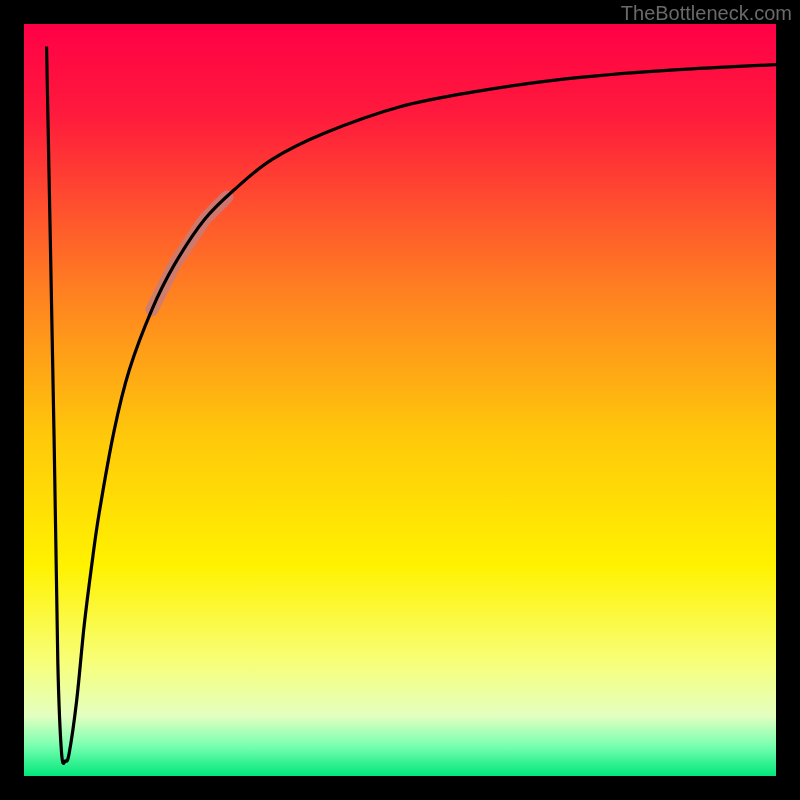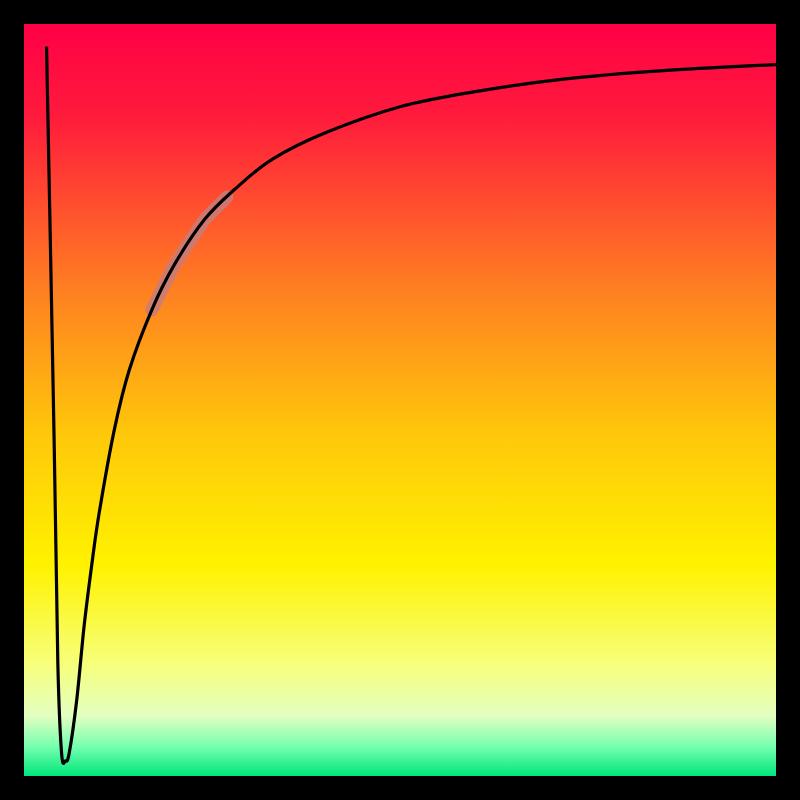--- a/index.html
+++ b/index.html
@@ -30,20 +30,21 @@
   svg {
     position: absolute;
     top: 0;
     left: 0;
   }
 </style>
 </head>
 <body>
 
 <div class="wrapper">
+  <div class="watermark">TheBottleneck.com</div>
 
   <svg id="chart" width="800" height="800" viewBox="0 0 800 800">
     <defs>
       <linearGradient id="bg-grad" x1="0" y1="0" x2="0" y2="1">
           <stop offset="0%" stop-color="#ff0046"></stop>
           <stop offset="12%" stop-color="#ff1a3c"></stop>
           <stop offset="35%" stop-color="#ff7e22"></stop>
           <stop offset="55.00000000000001%" stop-color="#ffc90a"></stop>
           <stop offset="72%" stop-color="#fff200"></stop>
           <stop offset="85%" stop-color="#f7ff7a"></stop>

